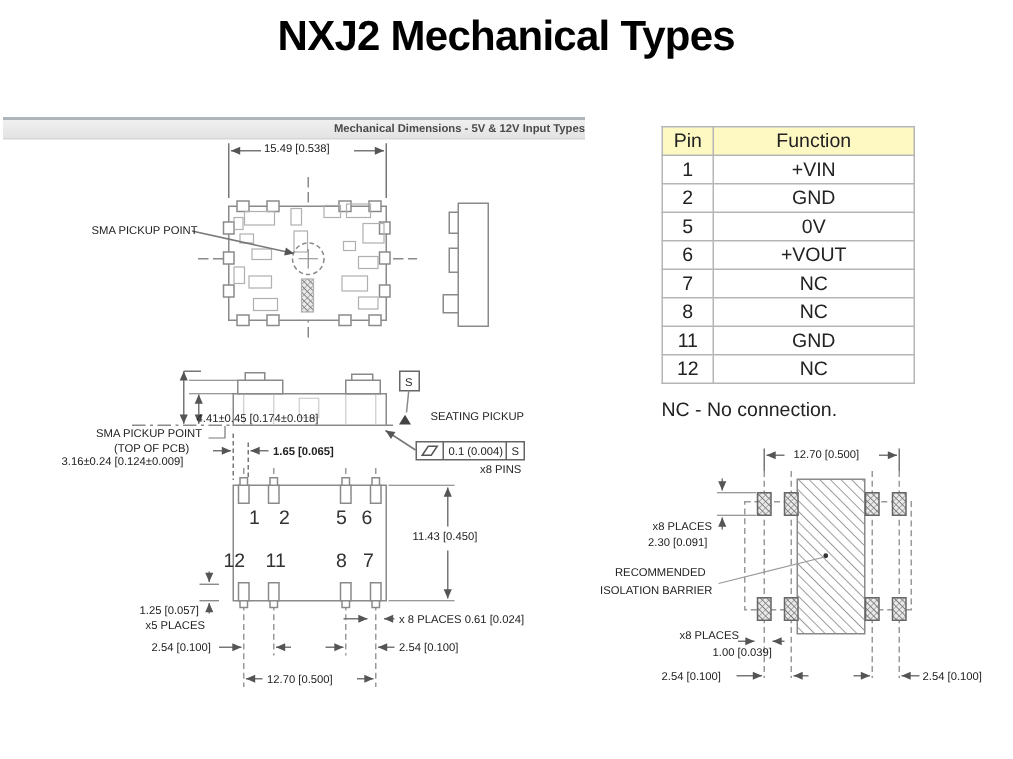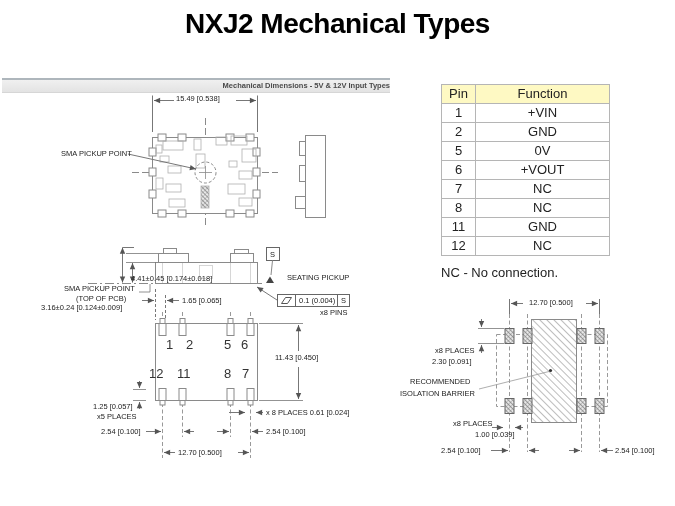--- a/index.html
+++ b/index.html
@@ -287,21 +287,21 @@
 
   <span class="lbl" style="left:176px; top:95px;">15.49 [0.538]</span>
   <span class="lbl" style="left:61px; top:150px;">SMA PICKUP POINT</span>
 
   <span class="lbl" style="left:131px; top:231px;margin-top:44px;">4.41±0.45 [0.174±0.018]</span>
   <span class="lbl" style="left:270px; top:251px;">S</span>
   <span class="lbl" style="left:287px; top:274px;">SEATING PICKUP</span>
   <span class="lbl" style="left:64px; top:285px;">SMA PICKUP POINT</span>
   <span class="lbl" style="left:76px; top:295px;">(TOP OF PCB)</span>
   <span class="lbl" style="left:41px; top:304px;">3.16±0.24 [0.124±0.009]</span>
-  <span class="lbl" style="left:182px; top:297px;">1.65 [0.065]</span>
+  <span class="lbl" style="left:182px; top:297px;font-weight:bold;">1.65 [0.065]</span>
   <span class="fcf-txt" style="left:299px; top:297px;">0.1 (0.004)</span>
   <span class="fcf-txt" style="left:341px; top:297px;">S</span>
   <span class="lbl" style="left:320px; top:309px;">x8 PINS</span>
 
   <span class="pin-num" style="left:166px; top:338px;">1</span>
   <span class="pin-num" style="left:186px; top:338px;">2</span>
   <span class="pin-num" style="left:224px; top:338px;">5</span>
   <span class="pin-num" style="left:241px; top:338px;">6</span>
   <span class="pin-num" style="left:149px; top:367px;">12</span>
   <span class="pin-num" style="left:177px; top:367px;">11</span>

